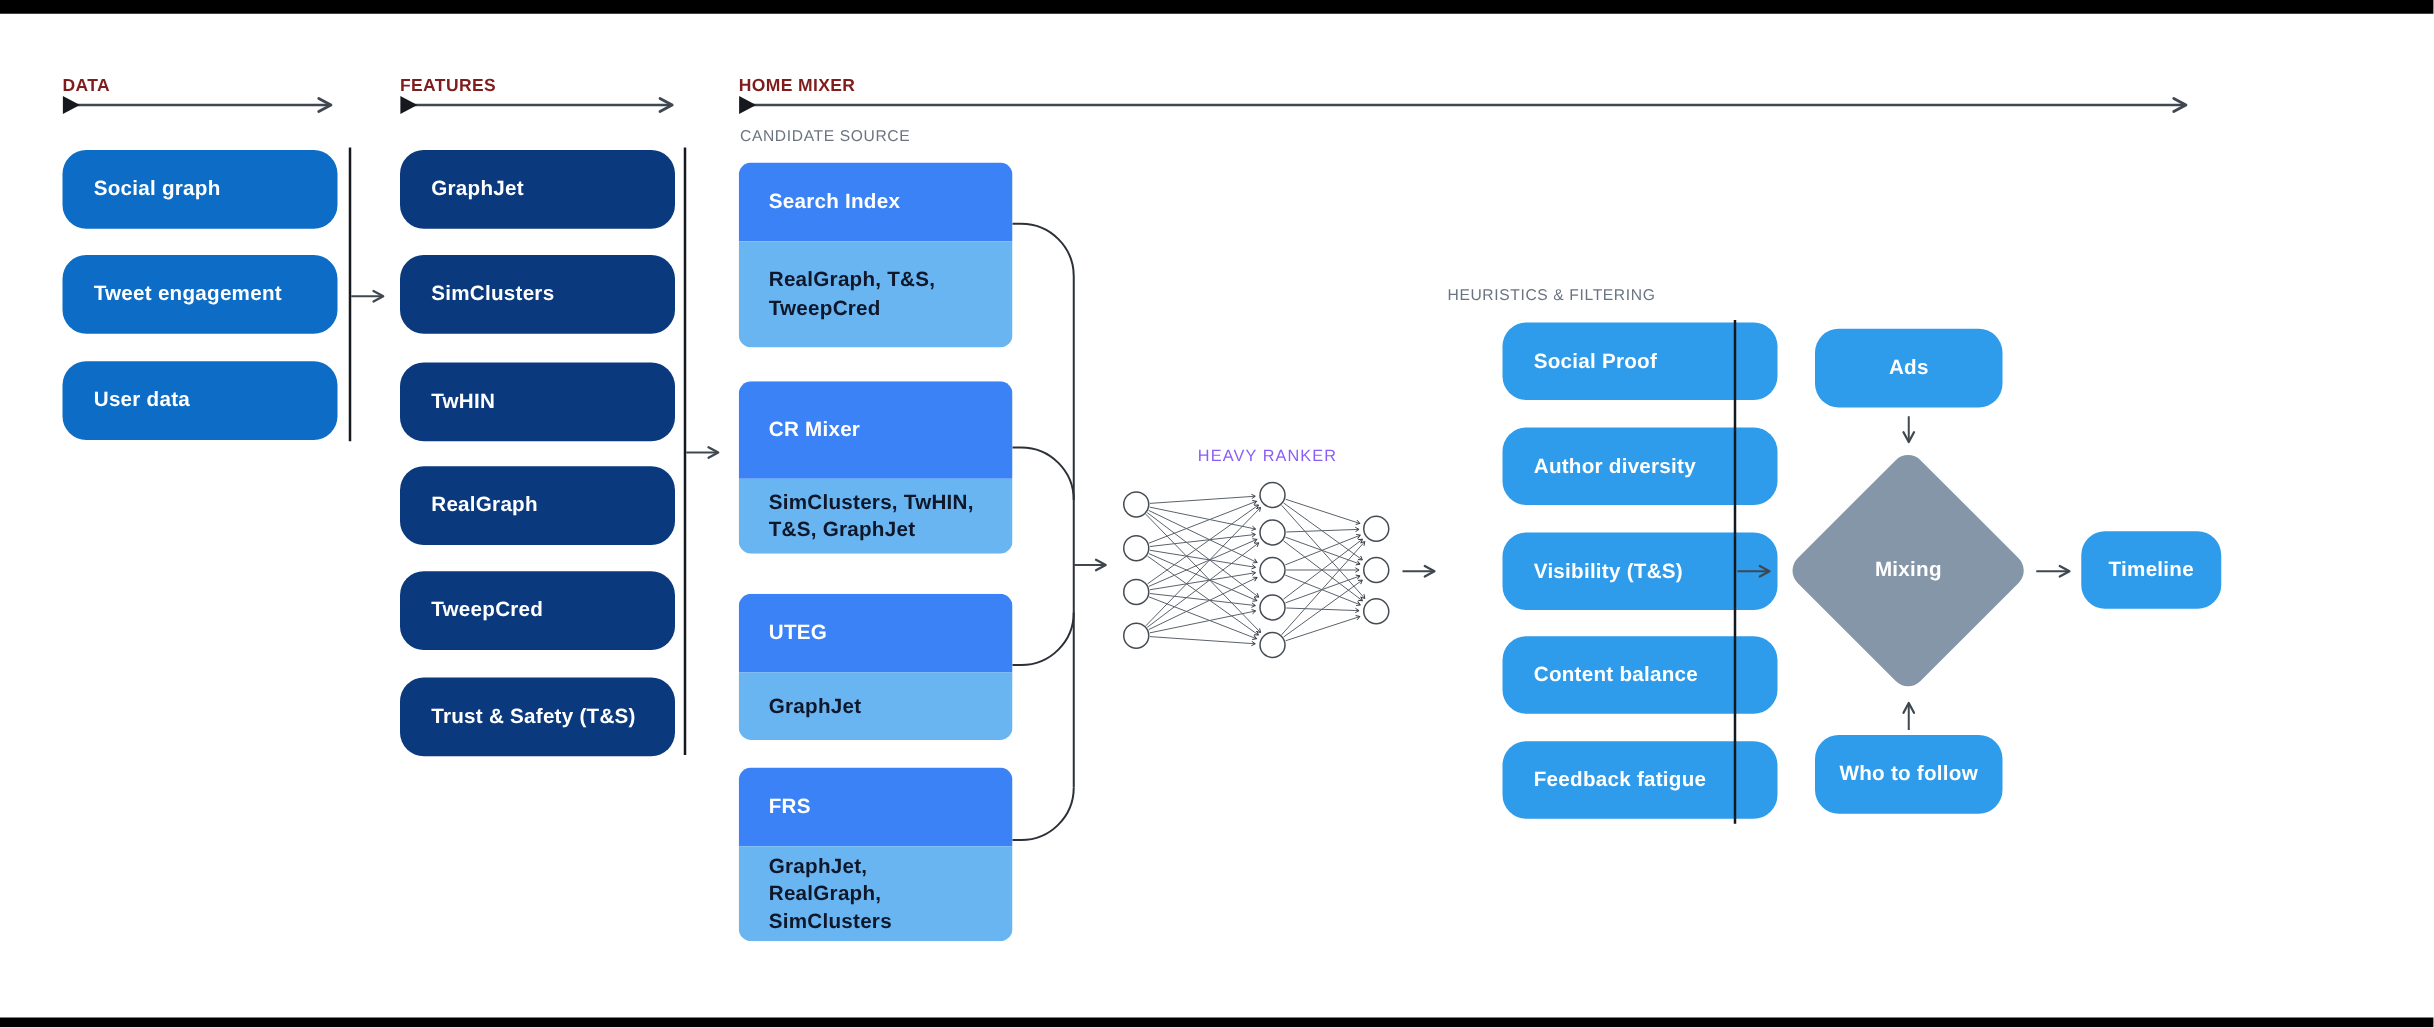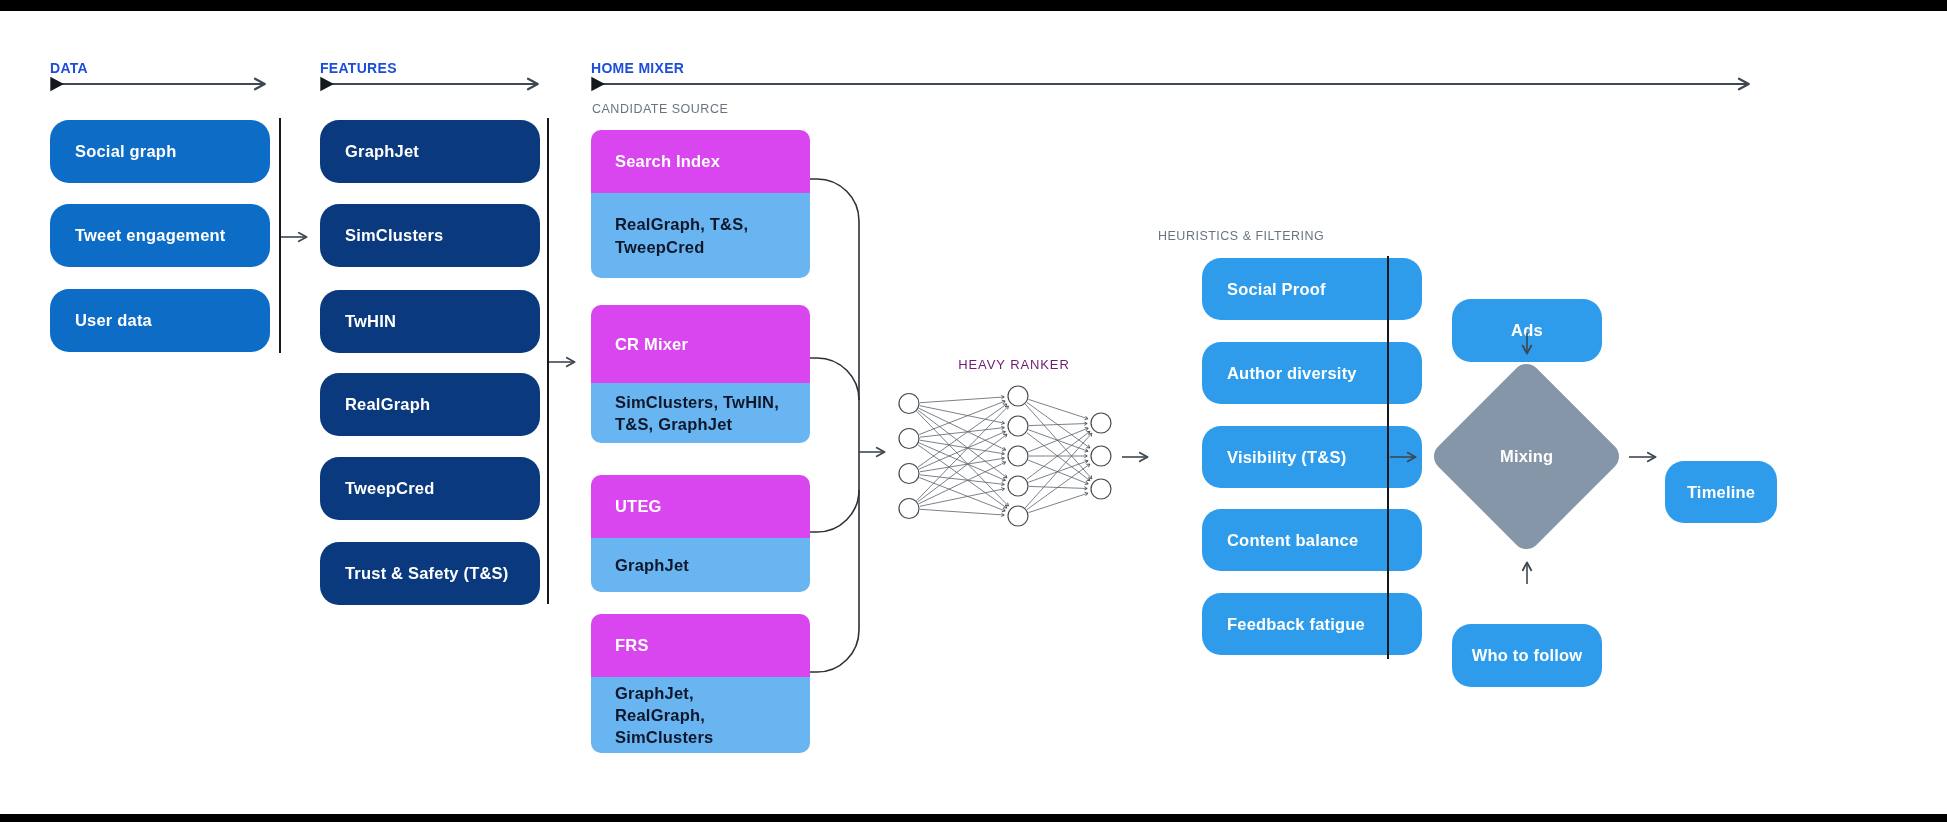--- a/index.html
+++ b/index.html
@@ -7,48 +7,48 @@
     position:relative; width:1947px; height:822px; background:#ffffff;
     overflow:hidden;
     font-family:"Liberation Sans","DejaVu Sans",sans-serif;
   }
   .bar { position:absolute; left:0; width:1947px; background:#000; }
   .bar.top { top:0; height:11px; }
   .bar.bottom { top:814px; height:8px; }
 
   .sec-label {
     position:absolute; top:60px; font-size:14px; font-weight:700;
-    color:#1d4ed8; letter-spacing:.3px; white-space:nowrap;
+    color:#7f1d1d; letter-spacing:.3px; white-space:nowrap;
   }
   .sub-label {
     position:absolute; font-size:12.5px; font-weight:400; color:#6a7480;
     letter-spacing:.5px; white-space:nowrap;
   }
   .hr-label {
     position:absolute; top:357px; left:918px; width:192px; text-align:center;
-    font-size:13px; color:#701a75; letter-spacing:.9px; white-space:nowrap;
+    font-size:13px; color:#8b5cf6; letter-spacing:.9px; white-space:nowrap;
   }
 
   .box {
     position:absolute; box-sizing:border-box; border-radius:19px; color:#fff;
     display:flex; align-items:center; padding:0 25px;
     font-size:16.5px; font-weight:700; letter-spacing:.2px; white-space:nowrap;
   }
   .box.data  { left:50px;  width:220px; height:63px; background:#0d6dc6; }
   .box.feat  { left:320px; width:220px; height:63px; background:#0a3a7d; }
   .box.heur  { left:1157px; width:220px; height:62px; background:#2e9ceb;margin-left:45px; }
   .box.center { justify-content:center; padding:0; }
-  .box.blue  { background:#2e9ceb;margin-top:36px; }
+  .box.blue  { background:#2e9ceb; }
 
   .cand {
     position:absolute; left:591px; width:219px; border-radius:10px;
     overflow:hidden; display:flex; flex-direction:column; box-sizing:border-box;
   }
   .cand-head {
-    background:#d946ef; color:#fff; display:flex; align-items:center;
+    background:#3b82f6; color:#fff; display:flex; align-items:center;
     padding:0 24px; font-size:16.5px; font-weight:700; letter-spacing:.2px;
     flex:0 0 auto;
   }
   .cand-sub {
     background:#69b5f1; color:#0f172a; flex:1 1 auto; display:flex; align-items:center;
     padding:0 24px; font-size:16.5px; font-weight:700; letter-spacing:.2px;
     line-height:1.35;
   }
 
   .diamond {

